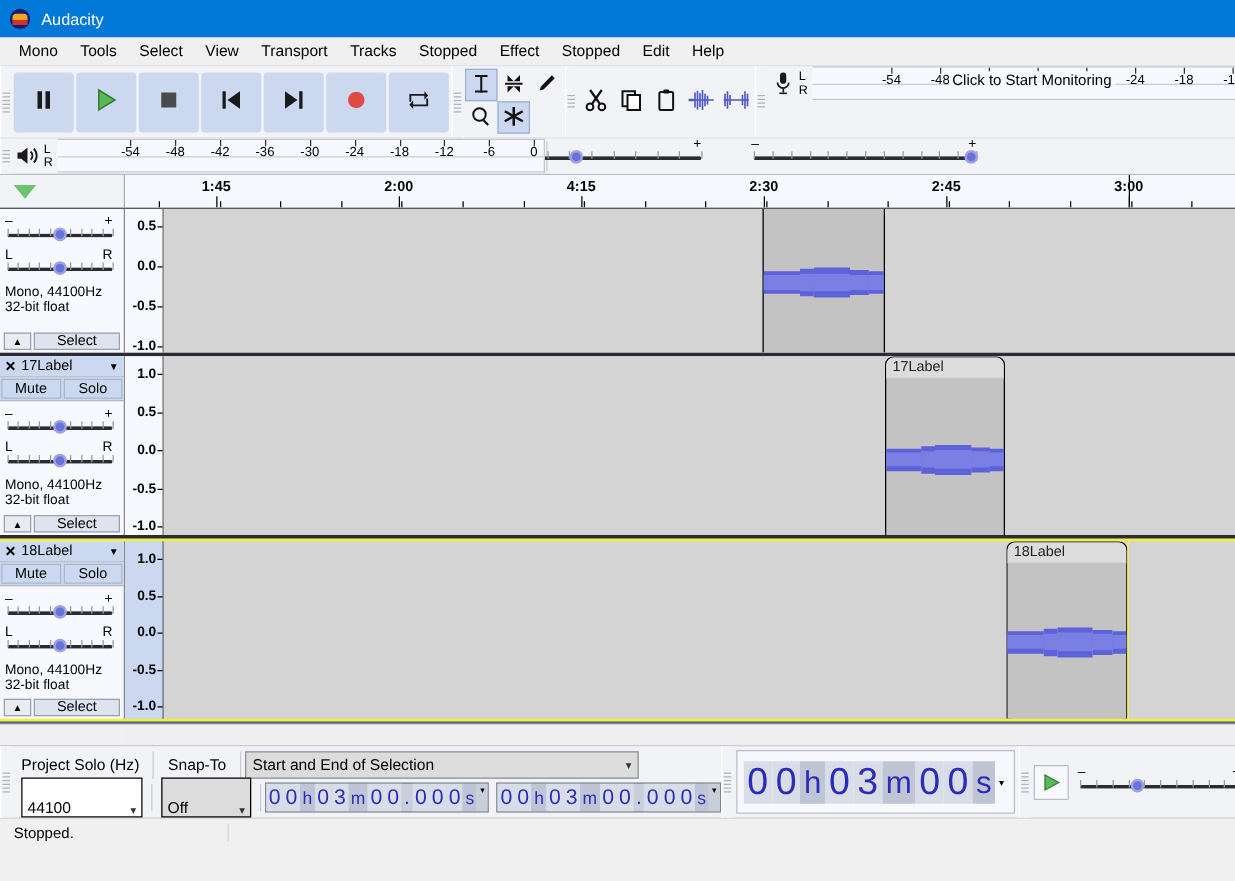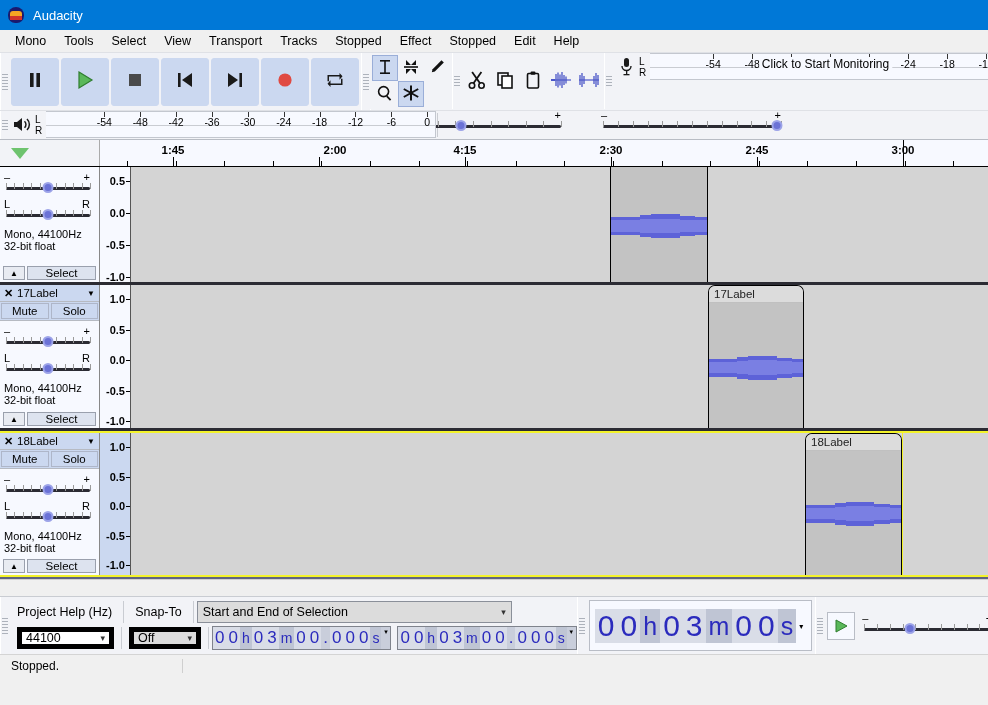--- a/index.html
+++ b/index.html
@@ -208,22 +208,22 @@
   .bottom-dock{
     display:flex; align-items:stretch; height:58px;
     background:#f2f3f7; border-top:1px solid #c9ccd2;
   }
   .selbar{ display:flex; flex-direction:column; padding:3px 0 0 0; }
   .sb-labels{ display:flex; align-items:center; height:24px; }
   .sb-fields{ display:flex; align-items:center; height:28px; }
   .lbl-txt{ font-size:12.5px; padding:0 8px; }
   .vsep{ width:1px; background:#c9ccd2; height:22px; margin:0 3px; }
   .combo{
-    height:22px; border:5px solid #000000; background:#fff;
-    display:flex; align-items:center; font-size:12.5px; padding:0 4px;
+    height:32px; border:1px solid #000000; background:#fff;
+    display:flex; align-items:flex-end; font-size:12.5px; padding:0 4px;
     justify-content:space-between;
   }
   .combo.gray{ background:#dcdcdc; }
   .chev{ font-size:9px; padding-left:6px; color:#333; }
   .selmode{
     height:22px; border:1px solid #8a8f99; background:#dcdcdc;
     display:flex; align-items:center; justify-content:space-between;
     font-size:12.5px; padding:0 5px; width:315px;
   }
   .timefield{
@@ -585,21 +585,21 @@
   </div>
 </div>
 
 <div class="ruler-row">
   <div class="ruler-left">
     <div class="pin-tri"></div>
   </div>
   <div class="ruler" id="ruler">
       <div class="lbl" style="left: 73px;">1:45</div>
       <div class="maj" style="left: 73px;"></div>
-      <div class="lbl" style="left: 235px;">2:00</div>
+      <div class="lbl" style="left: 219px;">2:00</div>
       <div class="maj" style="left: 219px;"></div>
       <div class="lbl" style="left: 365px;">4:15</div>
       <div class="maj" style="left: 365px;"></div>
       <div class="lbl" style="left: 511px;">2:30</div>
       <div class="maj" style="left: 511px;"></div>
       <div class="lbl" style="left: 657px;">2:45</div>
       <div class="maj" style="left: 657px;"></div>
       <div class="lbl" style="left: 803px;">3:00</div>
       <div class="maj" style="left: 803px;"></div>
       <div class="min" style="left: 27px;"></div>
@@ -896,21 +896,21 @@
   <div class="grip">
       <i></i>
       <i></i>
       <i></i>
       <i></i>
       <i></i>
       <i></i>
     </div>
   <div class="selbar">
     <div class="sb-labels">
-      <span class="lbl-txt">Project Help (Hz)</span>
+      <span class="lbl-txt">Project Solo (Hz)</span>
       <div class="vsep"></div>
       <span class="lbl-txt">Snap-To</span>
       <div class="vsep"></div>
       <div class="selmode">
         <span>Start and End of Selection</span>
         <span class="chev">▾</span>
       </div>
     </div>
     <div class="sb-fields">
       <div style="padding:0 4px 0 8px;">

